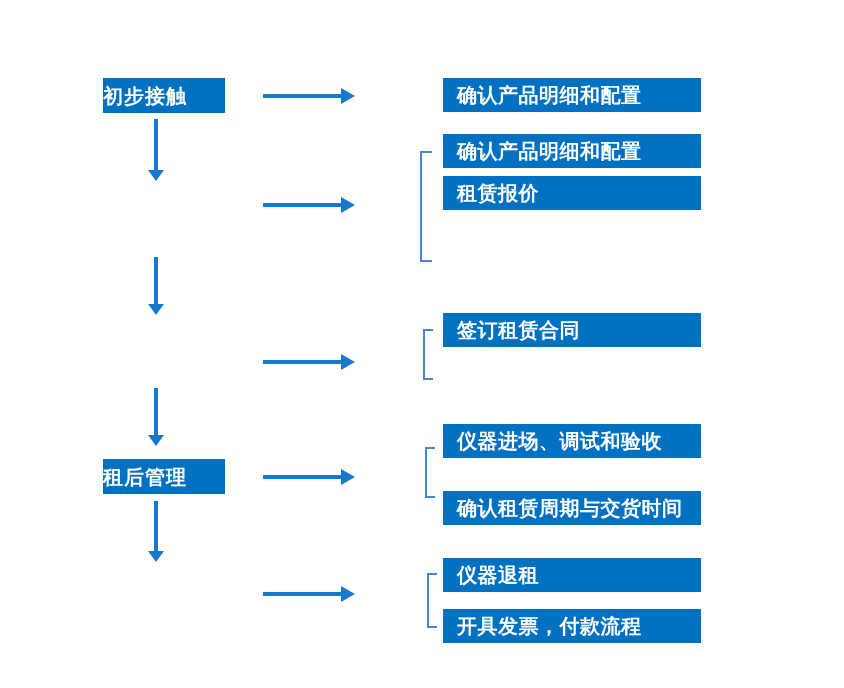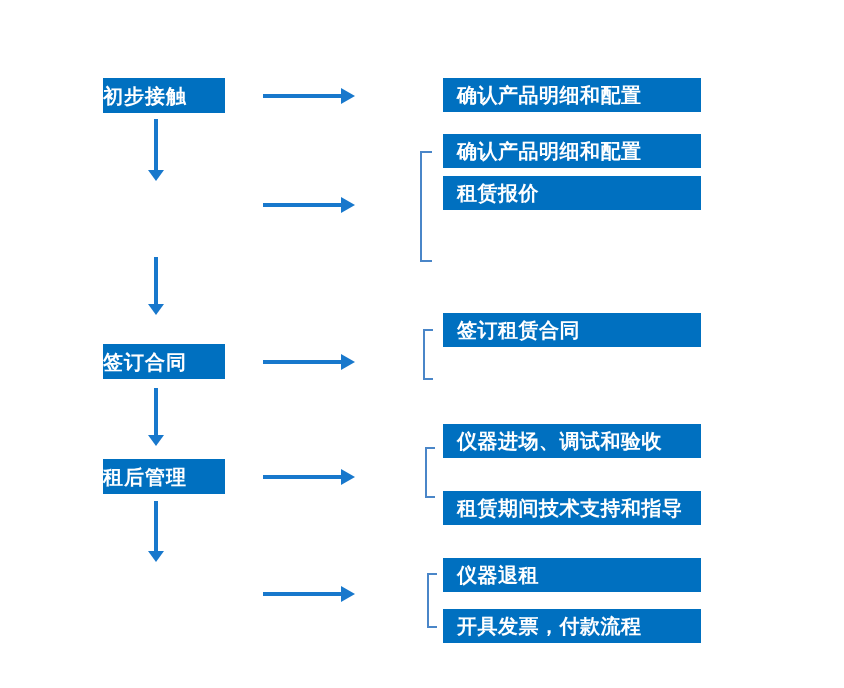--- a/index.html
+++ b/index.html
@@ -53,21 +53,20 @@
   }
   i{display:block;}
 </style>
 </head>
 <body>
 
 <div class="canvas">
 
 
   <div class="step" style="top:78px">初步接触</div>
-  <div class="step" style="top:344px">签订合同</div>
   <div class="step" style="top:459px">租后管理</div>
 
   <div class="harrow" style="top:88px">
       <i class="shaft"></i>
       <i class="head"></i>
     </div>
   <div class="harrow" style="top:197px">
       <i class="shaft"></i>
       <i class="head"></i>
     </div>
@@ -104,17 +103,17 @@
   <div class="bracket" style="left:420px;top:151px;width:12px;height:111px"></div>
   <div class="bracket" style="left:423px;top:329px;width:10px;height:51px"></div>
   <div class="bracket" style="left:425px;top:447px;width:10px;height:51px"></div>
   <div class="bracket" style="left:427px;top:573px;width:10px;height:55px"></div>
 
   <div class="detail" style="top:78px">确认产品明细和配置</div>
   <div class="detail" style="top:134px">确认产品明细和配置</div>
   <div class="detail" style="top:176px">租赁报价</div>
   <div class="detail" style="top:313px">签订租赁合同</div>
   <div class="detail" style="top:424px">仪器进场、调试和验收</div>
-  <div class="detail" style="top:491px">租赁期间技术支持和指导</div>
+  <div class="detail" style="top:491px">确认租赁周期与交货时间</div>
   <div class="detail" style="top:609px">开具发票，付款流程</div>
   <div class="detail" style="top:558px">仪器退租</div>
 
 </div>
 
 </body></html>

